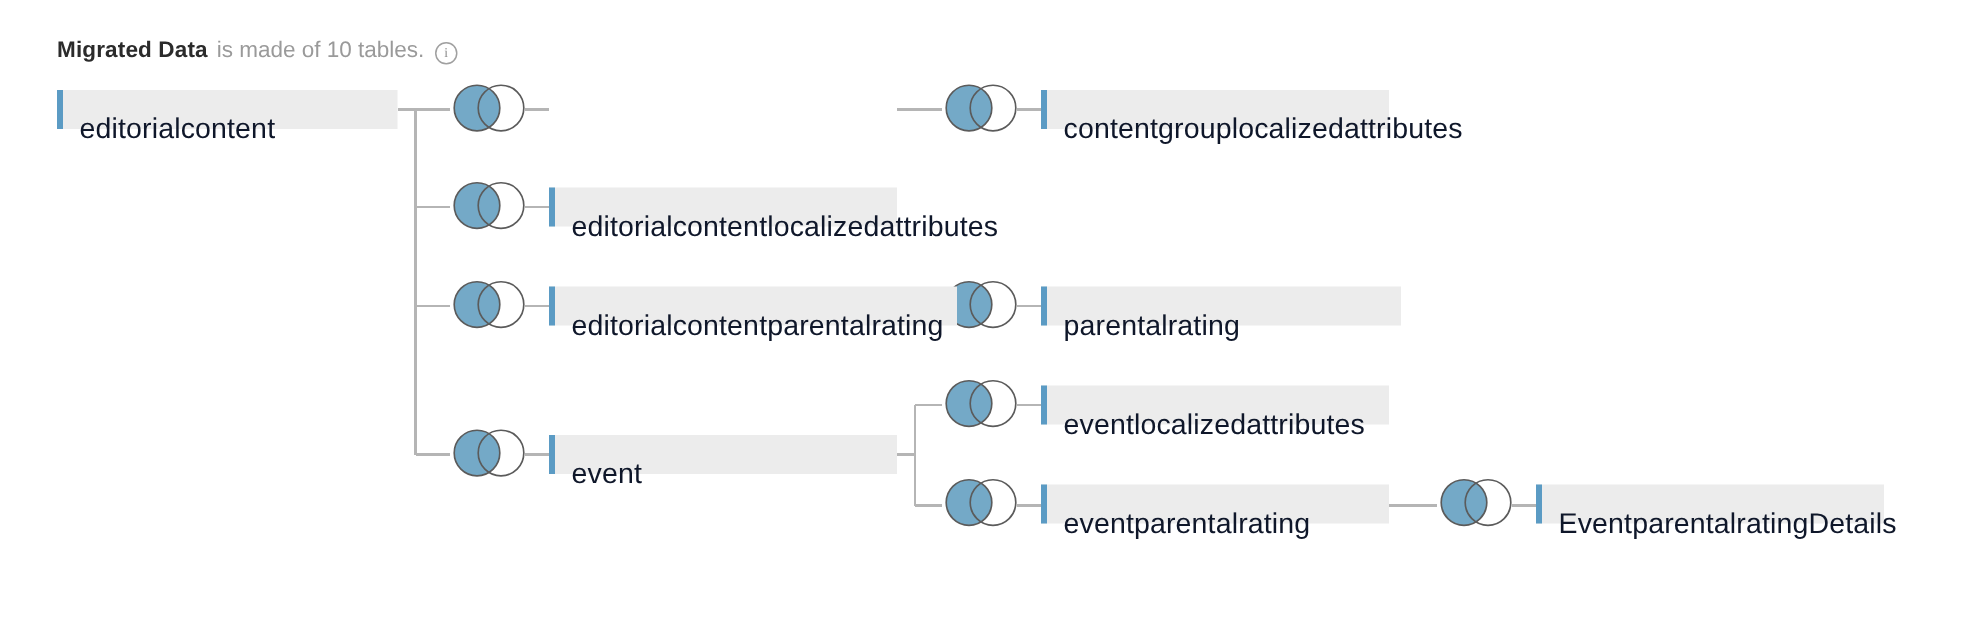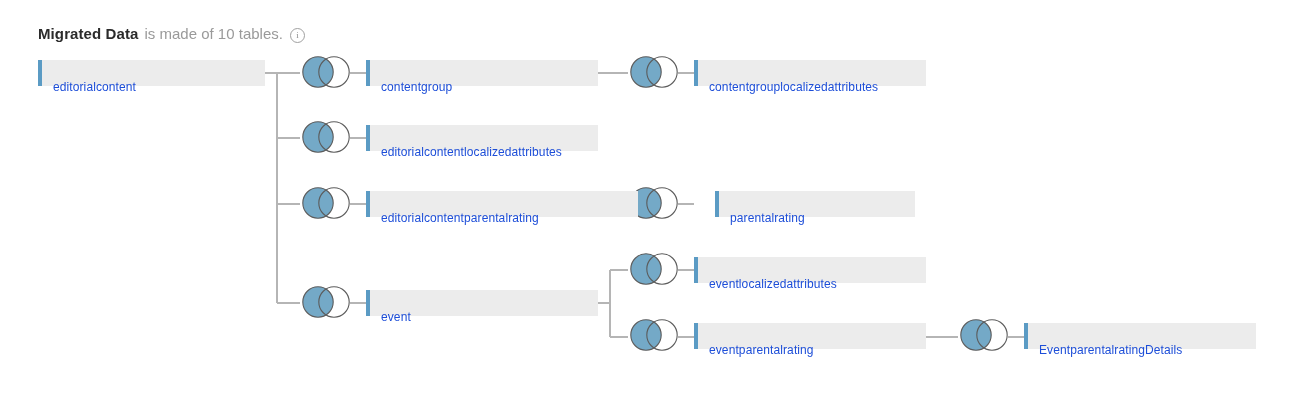--- a/index.html
+++ b/index.html
@@ -18,21 +18,21 @@
   .hdr-title{font-size:15px;font-weight:bold;color:#2b2b2b;letter-spacing:0.1px;}
   .hdr-sub{font-size:15px;color:#9a9a9a;margin-left:6px;font-weight:normal;}
   .info-icon{display:inline-flex;align-items:center;justify-content:center;margin-left:7px;width:13px;height:13px;border:1px solid #a0a0a0;border-radius:50%;color:#8d8d8d;font-size:9px;line-height:1;font-family:"Liberation Serif",serif;font-style:normal;cursor:pointer;position:relative;top:1px;}
 
   
   #wires{position:absolute;left:0;top:0;width:1312px;height:420px;pointer-events:none;}
 
   
   .pill{position:absolute;height:26px;background:#ececec;display:flex;align-items:center;box-sizing:border-box;}
   .pill .bar{width:4px;height:26px;background:#5b9bc4;flex:0 0 4px;}
-  .pill .txt{font-size:12px;color:#1d4ed8;padding-left:11px;white-space:nowrap;letter-spacing:0.1px;margin-top:28px;}
+  .pill .txt{font-size:19px;color:#0f172a;padding-left:11px;white-space:nowrap;letter-spacing:0.1px;margin-top:28px;}
 
   
   .venn{position:absolute;width:52px;height:34px;}
 </style>
 </head>
 <body>
 
 <div id="stage">
 
   <div class="header">
@@ -129,41 +129,37 @@
       <circle cx="18" cy="17" r="15.2" fill="#74a9c7" stroke="#5b5b5b" stroke-width="1.1"></circle>
       <circle cx="34" cy="17" r="15.2" fill="none" stroke="#5b5b5b" stroke-width="1.1"></circle>
     </svg>
   </div>
 
   <div class="pill" style="left:38px;top:60px;width:227px">
     <span class="bar"></span>
     <span class="txt">editorialcontent</span>
   </div>
 
-  <div class="pill" style="left:366px;top:60px;width:232px">
-    <span class="bar"></span>
-    <span class="txt">contentgroup</span>
-  </div>
 
   <div class="pill" style="left:366px;top:125px;width:232px">
     <span class="bar"></span>
     <span class="txt">editorialcontentlocalizedattributes</span>
   </div>
 
   <div class="pill" style="left:694px;top:60px;width:232px">
     <span class="bar"></span>
     <span class="txt">contentgrouplocalizedattributes</span>
   </div>
 
   <div class="pill" style="left:366px;top:191px;width:272px">
     <span class="bar"></span>
     <span class="txt">editorialcontentparentalrating</span>
   </div>
 
-  <div class="pill" style="left:715px;top:191px;width:200px">
+  <div class="pill" style="left:694px;top:191px;width:240px">
     <span class="bar"></span>
     <span class="txt">parentalrating</span>
   </div>
 
   <div class="pill" style="left:366px;top:290px;width:232px">
     <span class="bar"></span>
     <span class="txt">event</span>
   </div>
 
   <div class="pill" style="left:694px;top:257px;width:232px">

